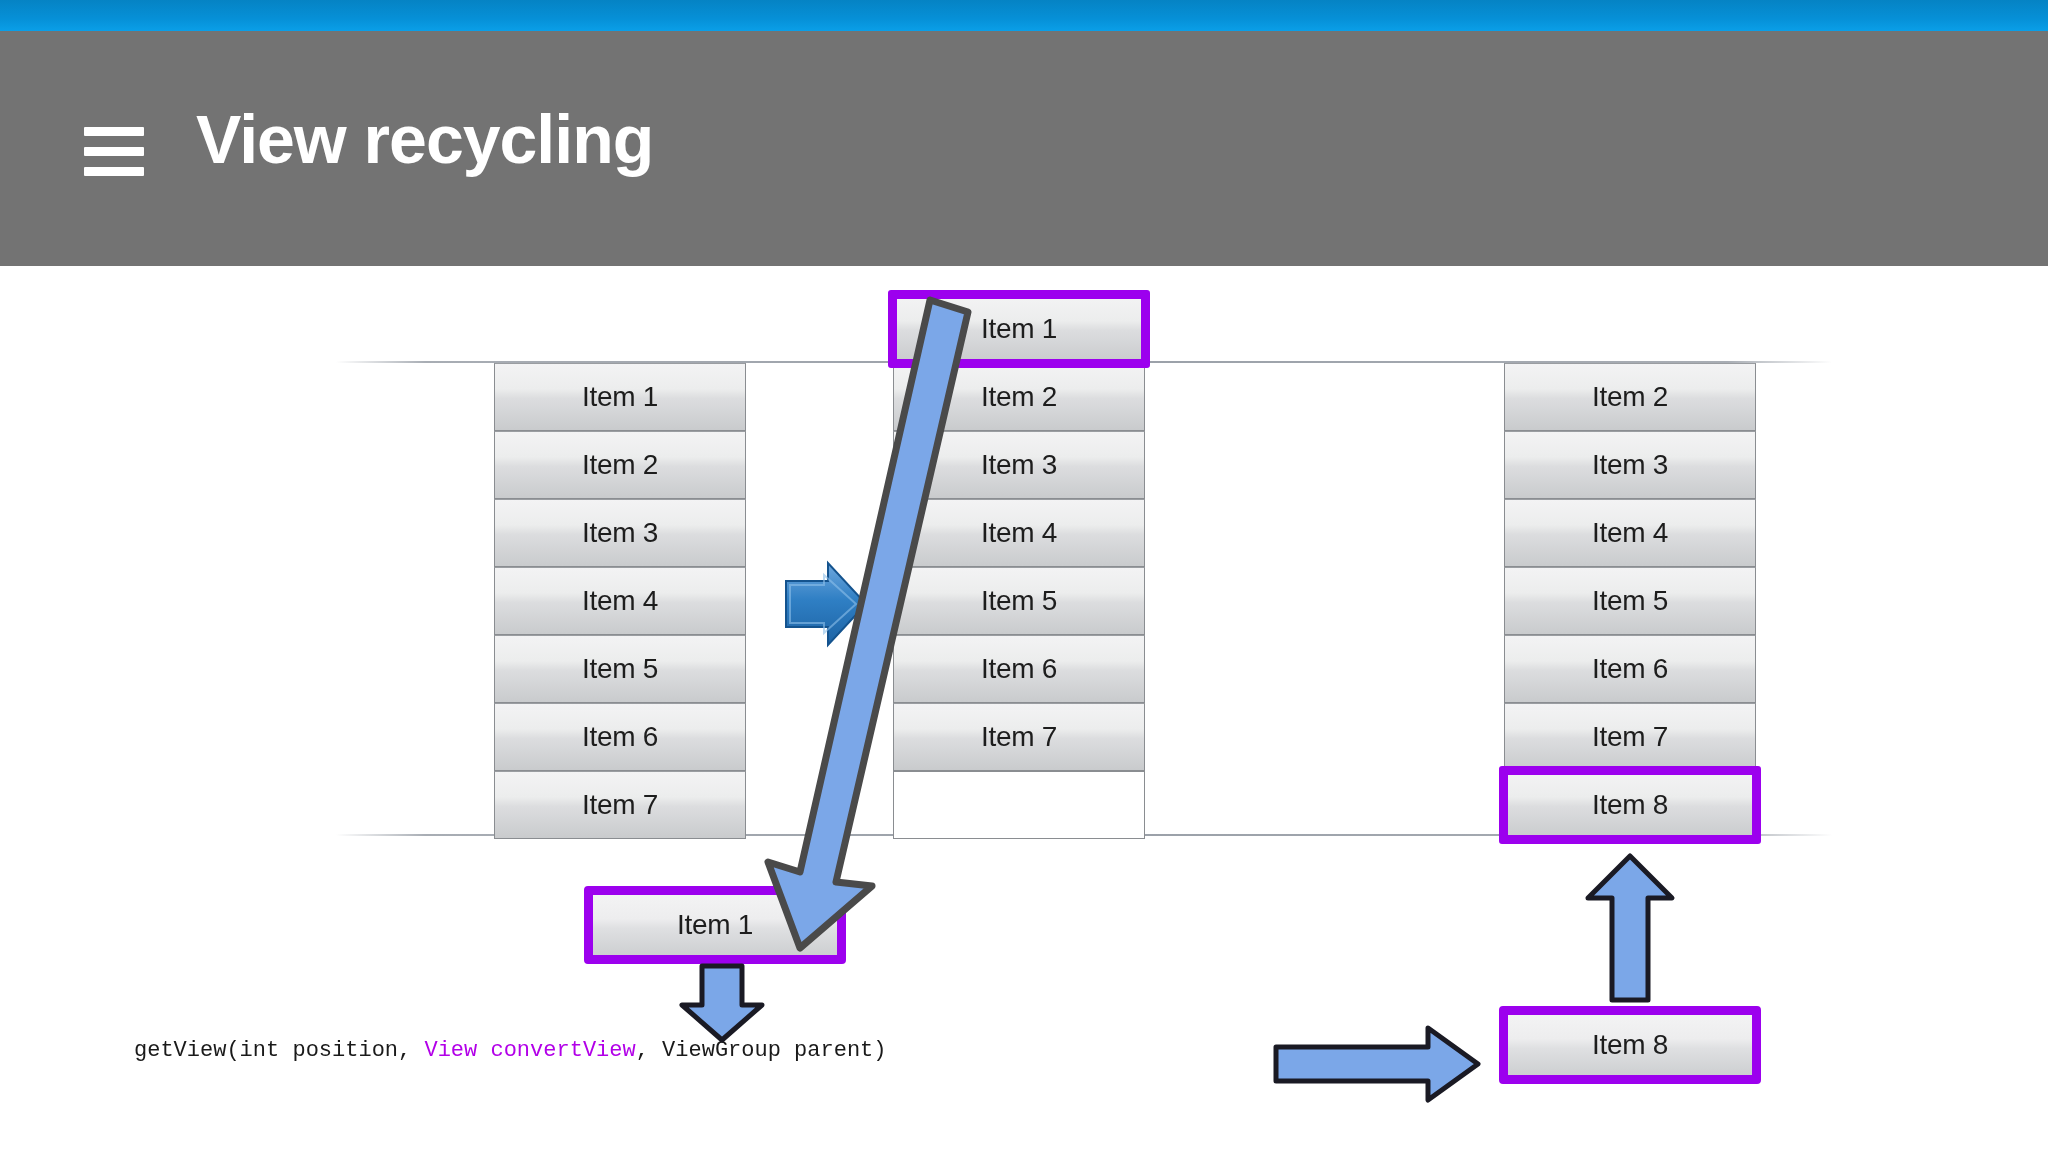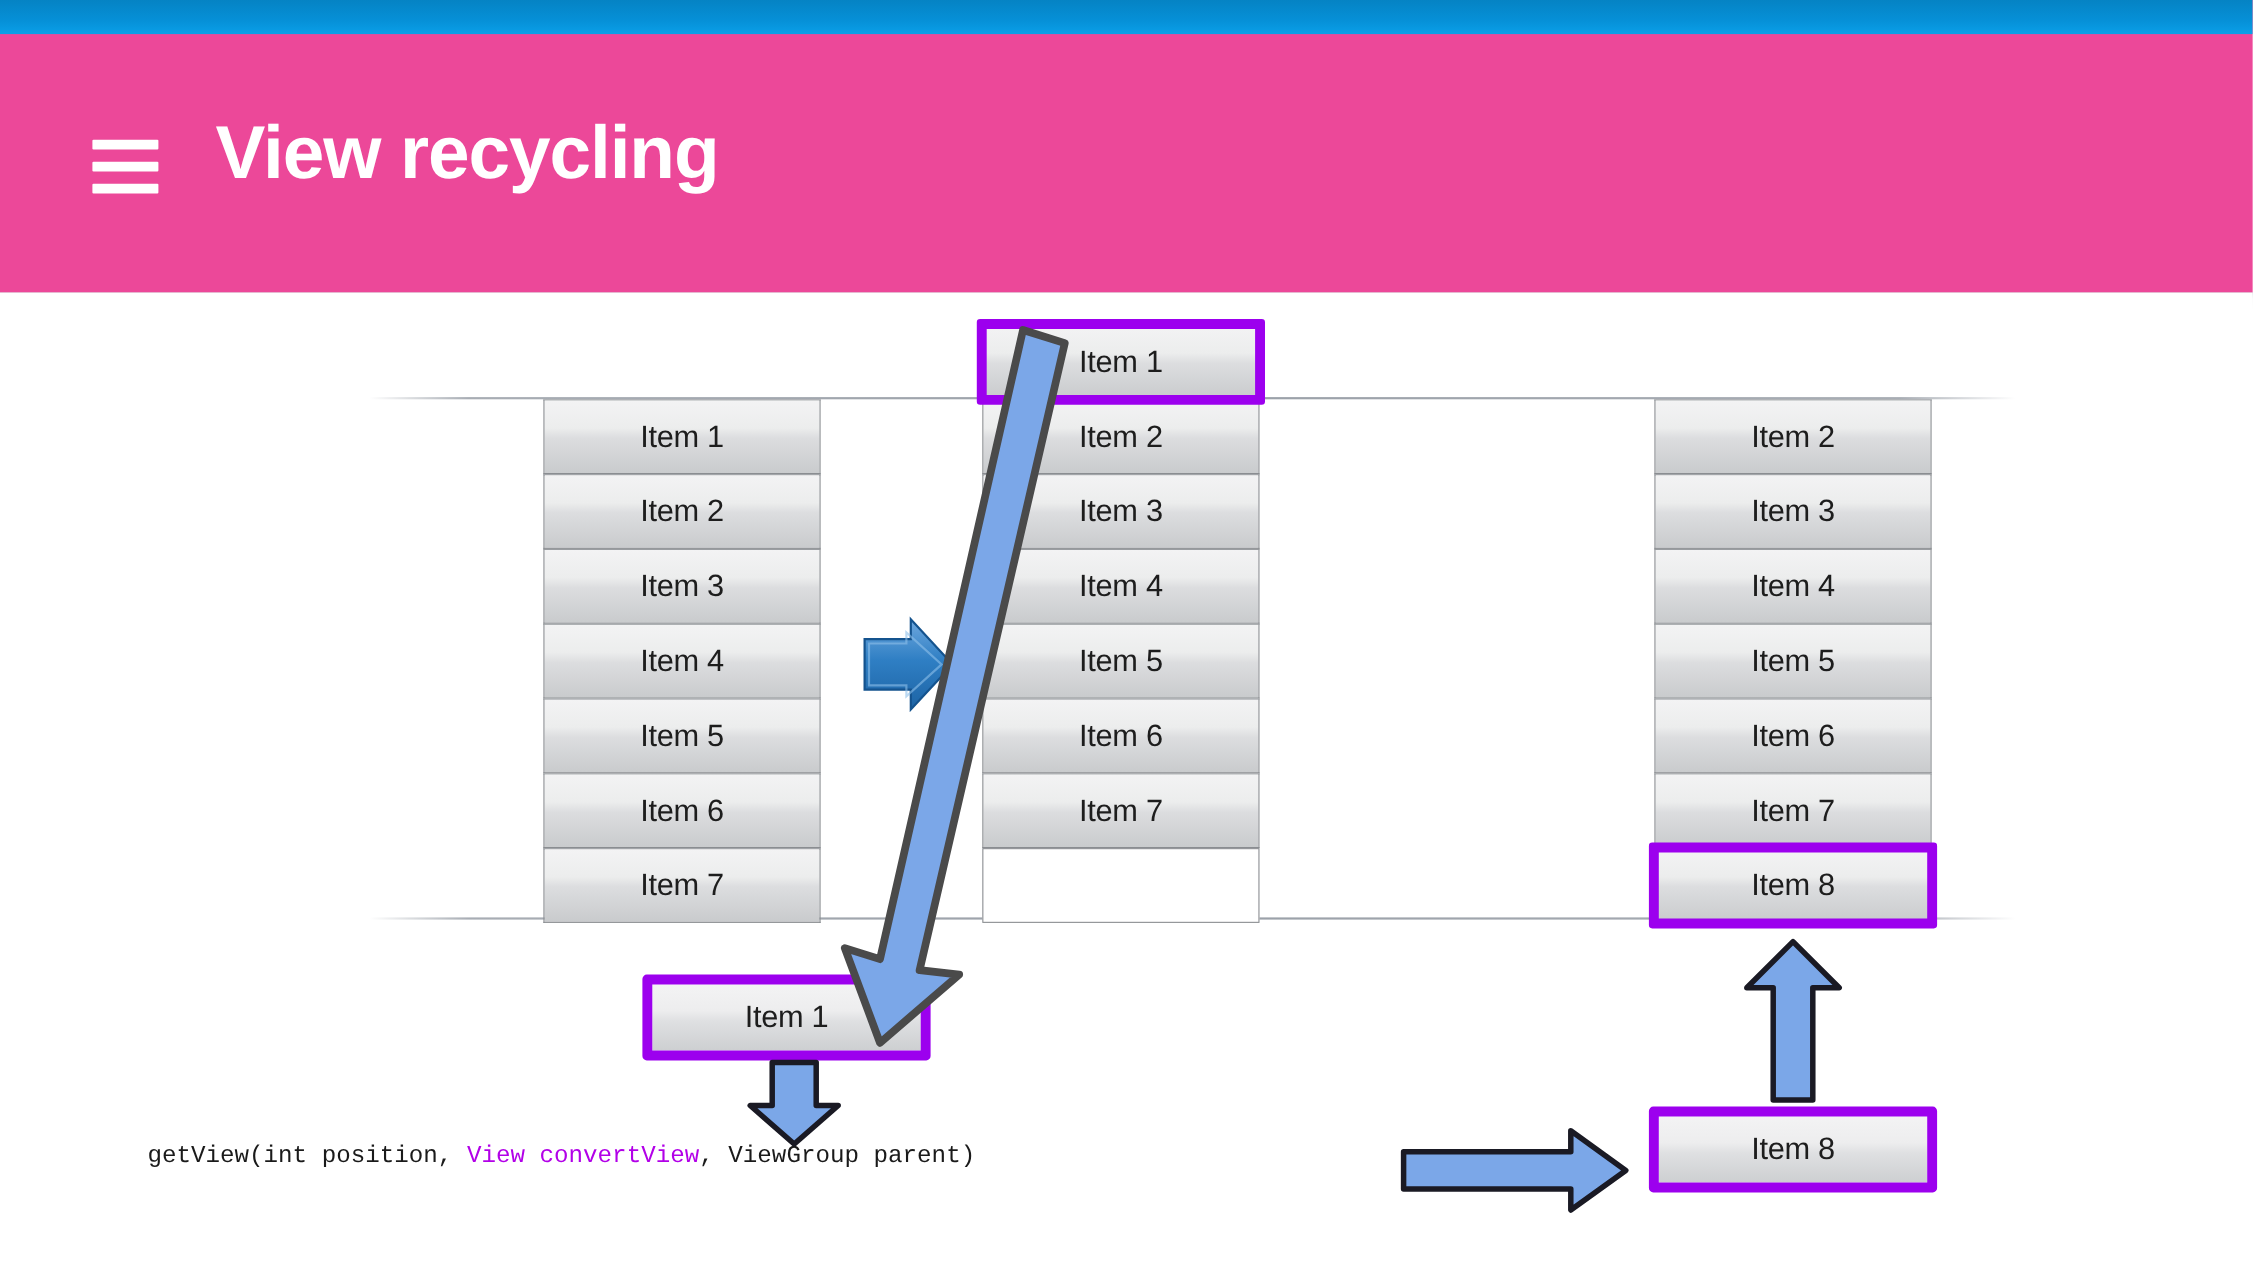--- a/index.html
+++ b/index.html
@@ -14,21 +14,21 @@
     font-family: "Liberation Sans", sans-serif;
     position: relative;
   }
 
   
   .header {
     position: absolute;
     left: 0; top: 0;
     width: 2048px;
     height: 266px;
-    background: #ec4899;
+    background: #737373;
     overflow: hidden;
   }
   .header-topstrip {
     position: absolute;
     left: 0; top: 0;
     width: 2048px;
     height: 31px;
     background: linear-gradient(to bottom, #0583c4 0%, #0690d7 60%, #0a9fe8 100%);
   }
   .header-shadow {

